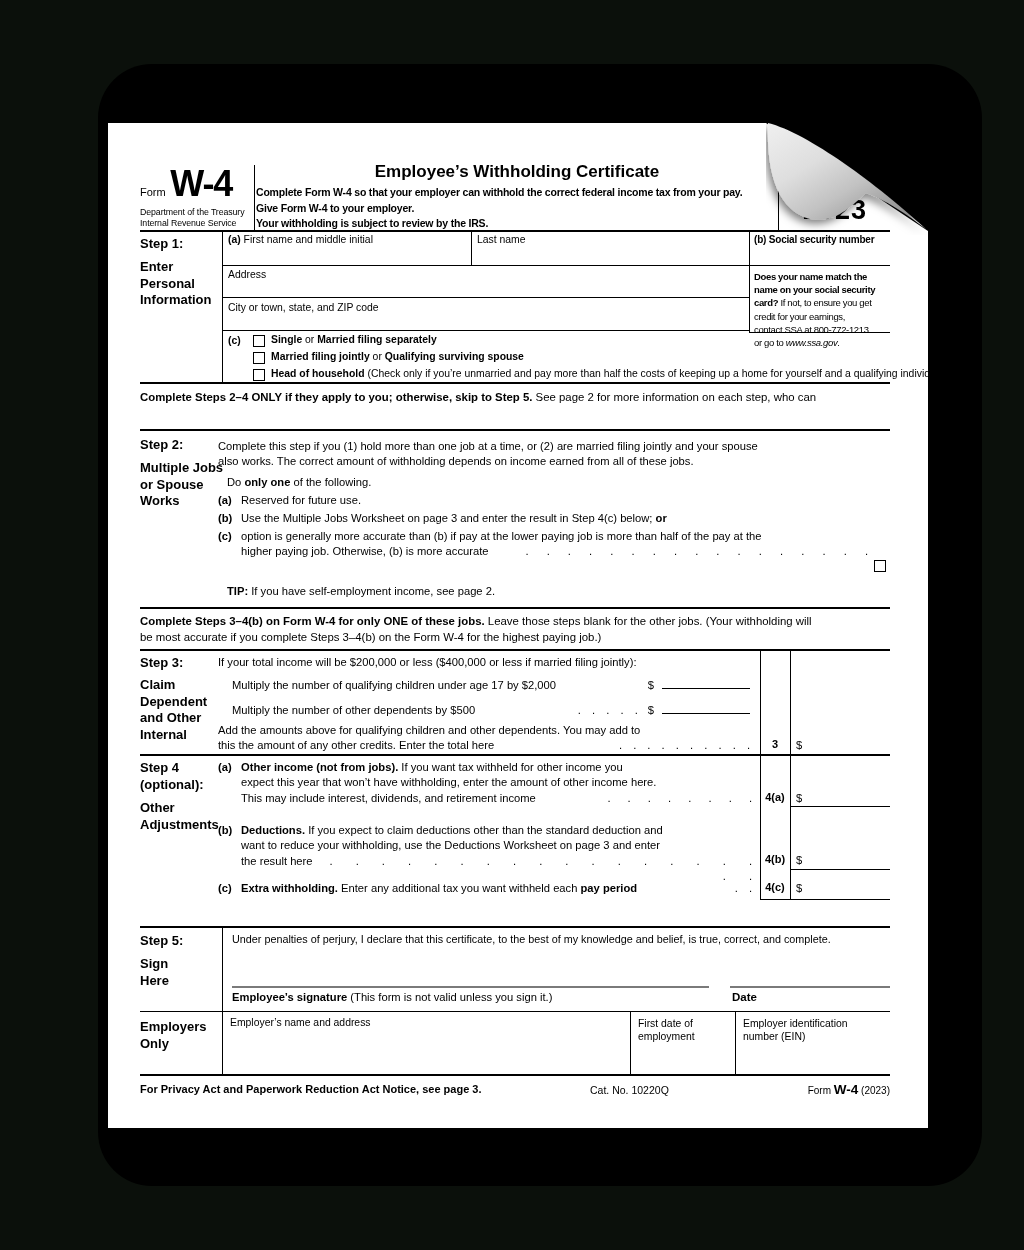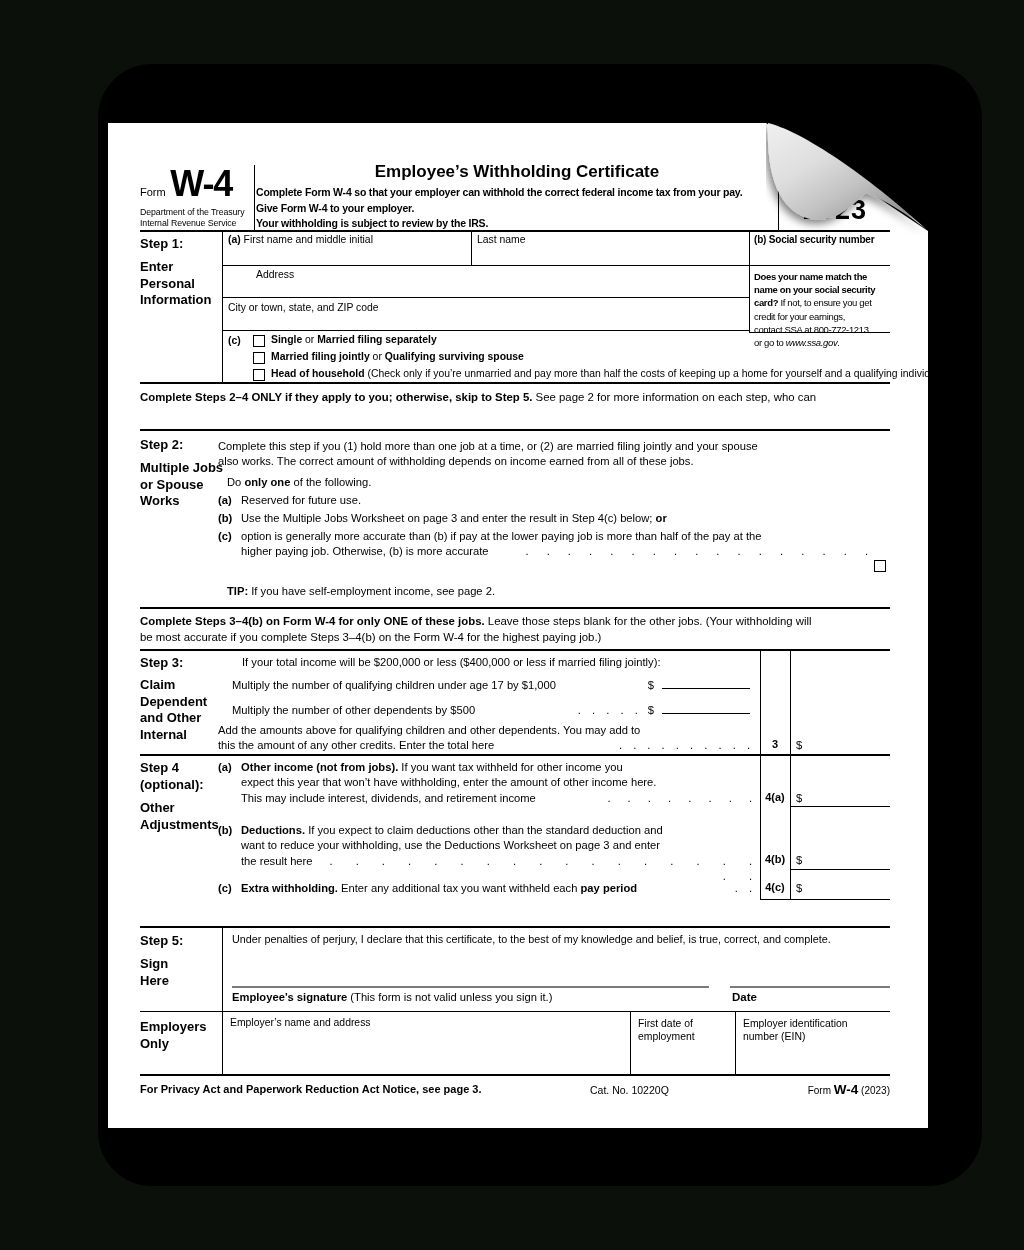--- a/index.html
+++ b/index.html
@@ -88,21 +88,21 @@
     </div>
     <div class="abs lbl nw" style="left:120px;top:111px;">
       <span class="b">(a)</span>
       <span>First name and middle initial</span>
     </div>
     <div class="abs lbl nw" style="left:369px;top:111px;">Last name</div>
     <div class="abs smallb nw" style="left:646px;top:111px;">
       <span>(b)</span>
       <span>Social security number</span>
     </div>
-    <div class="abs lbl nw" style="left:120px;top:146px;margin-left:28px;">Address</div>
+    <div class="abs lbl nw" style="left:120px;top:146px;">Address</div>
     <div class="abs lbl nw" style="left:120px;top:179px;">City or town, state, and ZIP code</div>
 
     <div class="abs ssa" style="left:646px;top:147px;width:135px;">
       <div class="nw b">Does your name match the</div>
       <div class="nw b">name on your social security</div>
       <div class="nw"><span class="b">card?</span><span> If not, to ensure you get</span></div>
       <div class="nw">credit for your earnings,</div>
       <div class="nw">contact SSA at 800-772-1213</div>
       <div class="nw"><span>or go to </span><span class="i">www.ssa.gov</span><span>.</span></div>
     </div>
@@ -174,23 +174,23 @@
     <div class="vline" style="left:652px;top:526px;height:251px;"></div>
     <div class="vline" style="left:682px;top:526px;height:251px;"></div>
 
     <div class="abs steplbl nw" style="left:32px;top:532px;">Step 3:</div>
     <div class="abs steplbl" style="left:32px;top:554px;">
       <div class="nw">Claim</div>
       <div class="nw">Dependent</div>
       <div class="nw">and Other</div>
       <div class="nw">Internal</div>
     </div>
-    <div class="abs body nw" style="left:110px;top:532px;margin-left:24px;">If your total income will be $200,000 or less ($400,000 or less if married filing jointly):</div>
+    <div class="abs body nw" style="left:110px;top:532px;">If your total income will be $200,000 or less ($400,000 or less if married filing jointly):</div>
     <div class="abs body row" style="left:124px;top:553px;width:518px;">
-      <span class="nw">Multiply the number of qualifying children under age 17 by $1,000</span>
+      <span class="nw">Multiply the number of qualifying children under age 17 by $2,000</span>
       <span class="grow"></span>
       <span class="dollar">$</span>
       <span class="blank"></span>
     </div>
     <div class="abs body row" style="left:124px;top:578px;width:518px;">
       <span class="nw">Multiply the number of other dependents by $500</span>
       <span class="grow"><span class="dots">. . . . .</span></span>
       <span class="dollar">$</span>
       <span class="blank"></span>
     </div>

